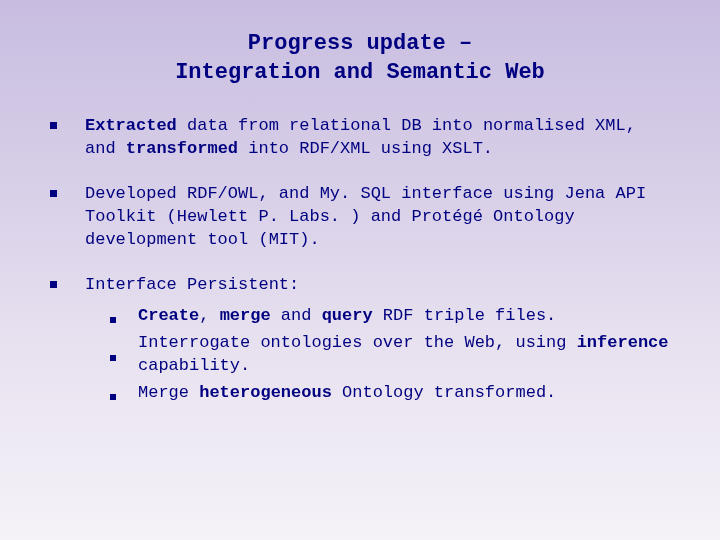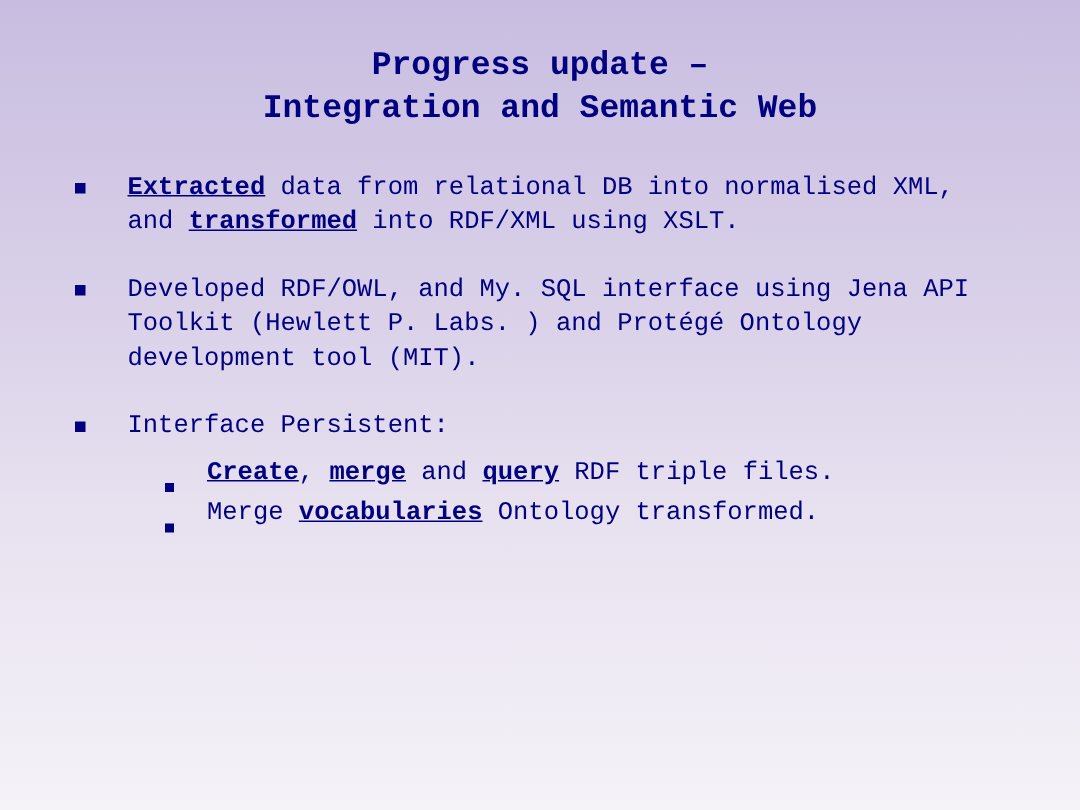--- a/index.html
+++ b/index.html
@@ -40,29 +40,29 @@
   }
   .sq-small {
     width: 6px;
     height: 6px;
     background: #000080;
     flex-shrink: 0;
     margin-top: 7px;
     margin-right: 22px;
   }
   .btxt { flex: 1; }
-  .btxt b { font-weight: bold; text-decoration: underline; }
+  .btxt b { font-weight: bold; }
   .sub {
     list-style: none;
     margin-top: 8px;
     margin-left: 60px;
   }
   .sub > li {
     display: flex;
-    align-items: flex-end;
+    align-items: center;
     margin-bottom: 4px;
     font-size: 17px;
     color: #000080;
     line-height: 1.35;
   }
 </style>
 </head>
 <body>
 
 <div class="title">
@@ -90,16 +90,22 @@
 <ul class="sub">
   <li>
     <span class="sq-small"></span>
     <span class="btxt">
       <b>Create</b><span>, </span><b>merge</b><span> and </span><b>query</b><span> RDF triple files.</span>
     </span>
   </li>
   <li>
     <span class="sq-small"></span>
     <span class="btxt">
-      <span>Merge </span><b>vocabularies</b><span> Ontology transformed.</span>
+      <span>Interrogate ontologies over the Web, using </span><b>inference</b><span> capability.</span>
+    </span>
+  </li>
+  <li>
+    <span class="sq-small"></span>
+    <span class="btxt">
+      <span>Merge </span><b>heterogeneous</b><span> Ontology transformed.</span>
     </span>
   </li>
 </ul>
 
 </body></html>

